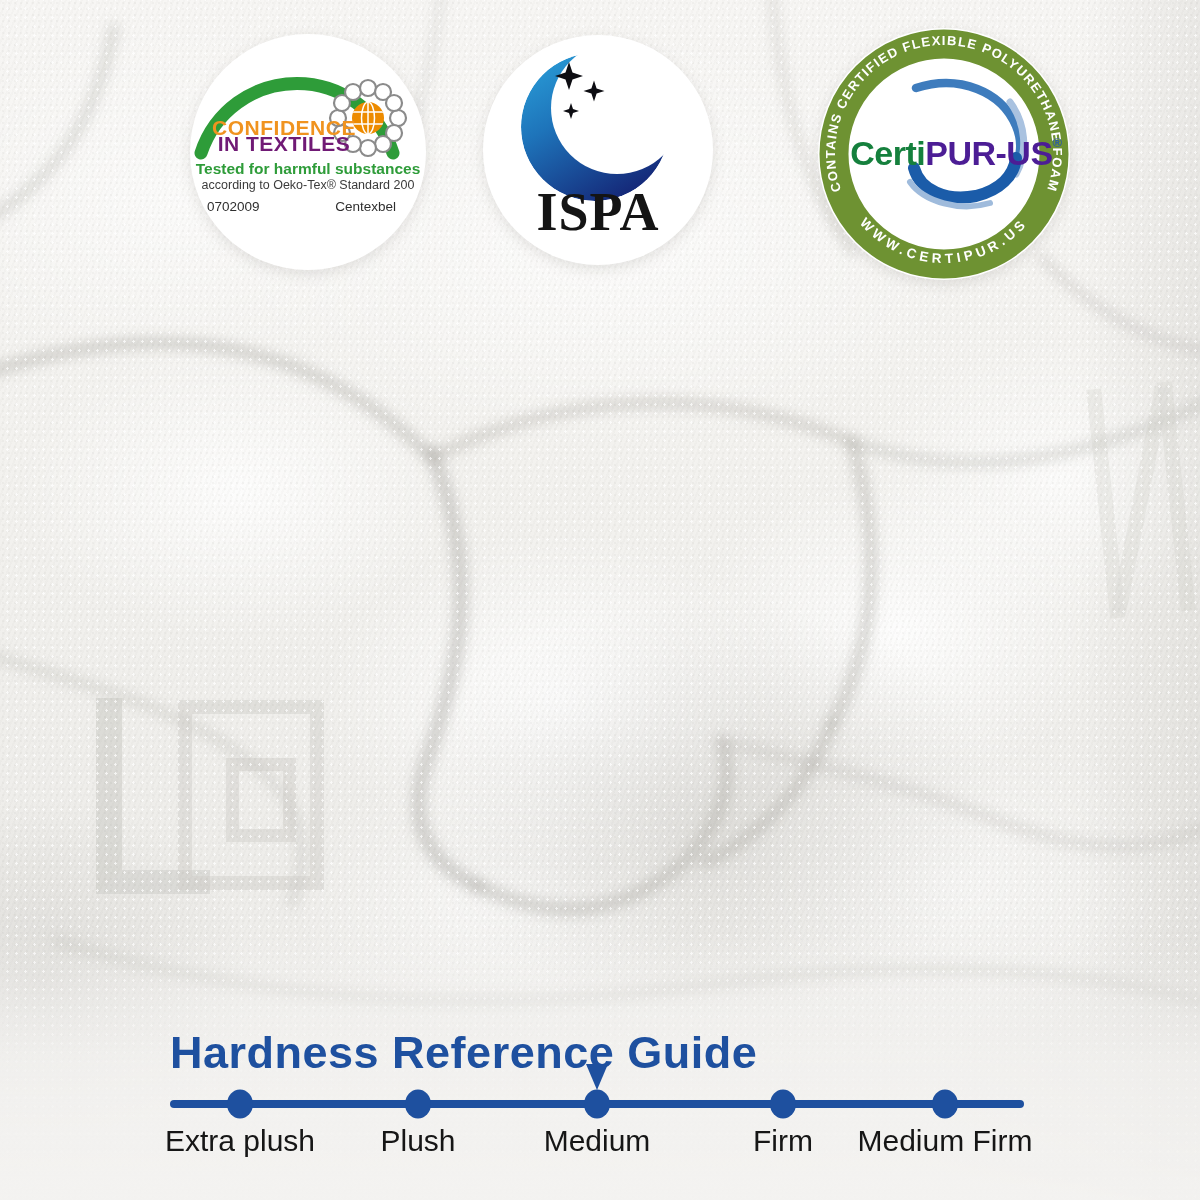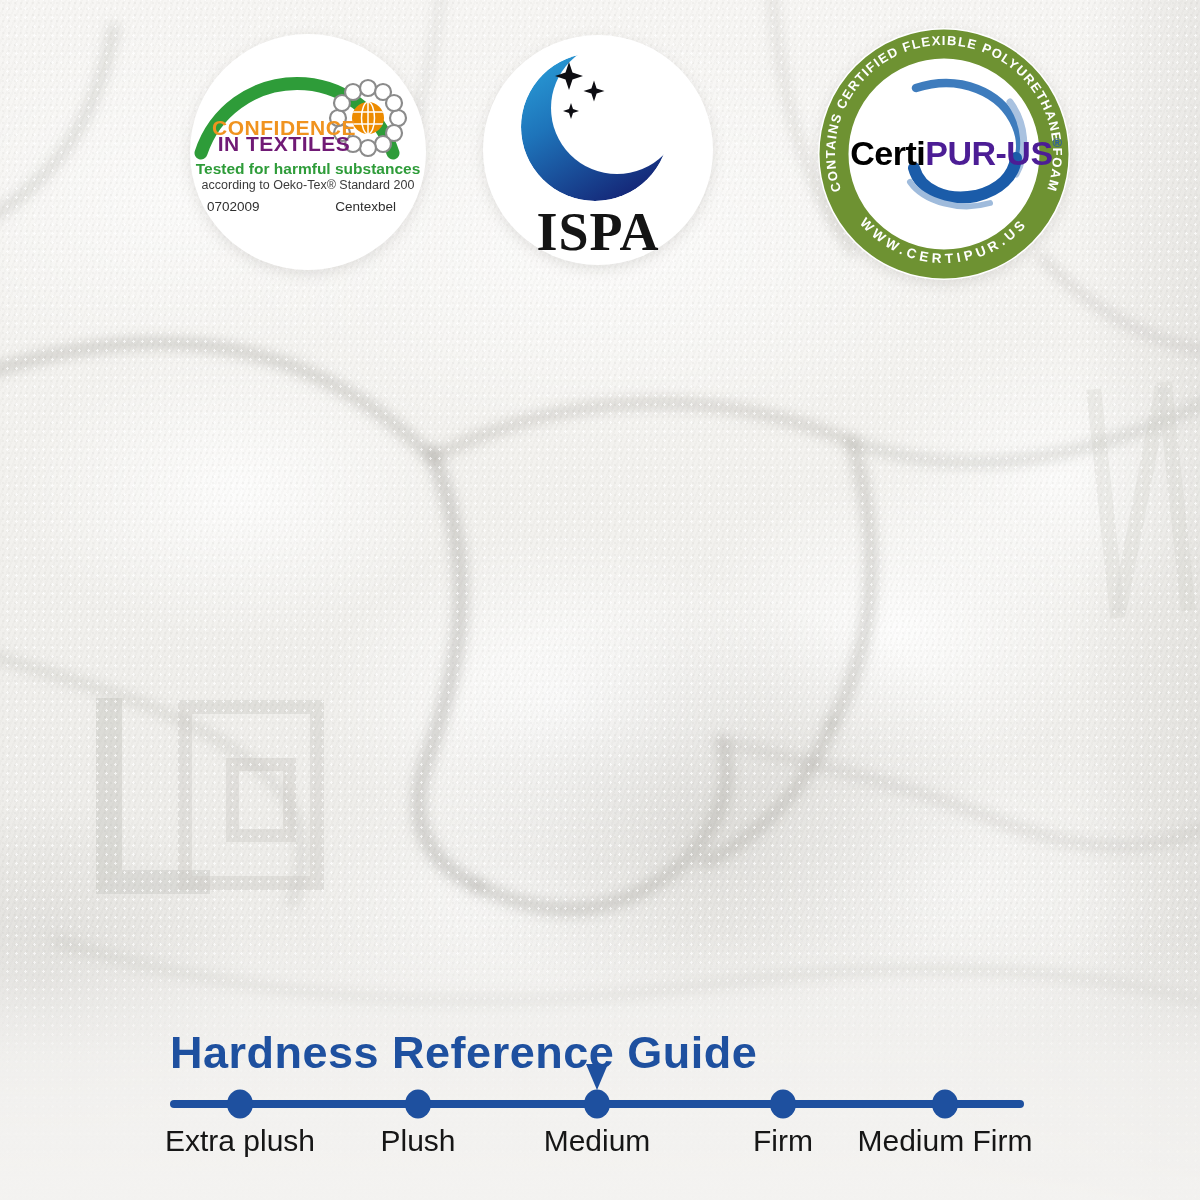--- a/index.html
+++ b/index.html
@@ -64,24 +64,24 @@
   .badge .abs{position:absolute;line-height:1;}
   .oeko-t1{left:8px;top:83px;width:172px;text-align:center;font-size:21px;font-weight:bold;
     color:#F0931F;letter-spacing:0.5px;}
   .oeko-t2{left:8px;top:99px;width:172px;text-align:center;font-size:21px;font-weight:bold;
     color:#701a75;letter-spacing:0.5px;}
   .oeko-sub{left:0;top:127px;width:236px;text-align:center;font-size:15.5px;font-weight:bold;color:#2E9C39;}
   .oeko-std{left:0;top:145px;width:236px;text-align:center;font-size:12.5px;color:#3b3b3b;}
   .oeko-row{left:0;top:166px;width:236px;box-sizing:border-box;padding:0 30px 0 17px;
     display:flex;justify-content:space-between;font-size:13.5px;color:#2f2f2f;}
   .ispa-name{left:0;top:150px;width:230px;text-align:center;font-size:54px;font-weight:bold;
-    font-family:"Liberation Serif","DejaVu Serif",serif;color:#141414;letter-spacing:1px;margin-top:20px;}
+    font-family:"Liberation Serif","DejaVu Serif",serif;color:#141414;letter-spacing:1px;}
   .certipur-name{left:0;top:103px;width:252px;height:44px;display:flex;justify-content:center;
     align-items:center;font-size:34px;font-weight:bold;letter-spacing:-0.5px;}
-  .certipur-name .green{color:#000000;margin-left:24px;}
+  .certipur-name .green{color:#15803d;margin-left:24px;}
   .certipur-name .blue{color:#4c1d95;}
   .certipur-name .reg{font-size:13px;color:#2B5AA5;align-self:flex-start;margin-top:5px;}
   .ring-text{font-size:13px;font-weight:bold;fill:#ffffff;letter-spacing:1.3px;}
   .ring-text-bottom{font-size:13.5px;font-weight:bold;fill:#ffffff;letter-spacing:4px;}
   
   .guide-title{position:absolute;left:170px;top:1030px;font-size:45px;font-weight:bold;
     color:#1E509F;letter-spacing:0.5px;line-height:1;}
   .guide-scale{position:absolute;left:160px;top:1055px;}
   .level-label{position:absolute;top:1126px;transform:translateX(-50%);font-size:30px;
     color:#161616;white-space:nowrap;line-height:1;}

